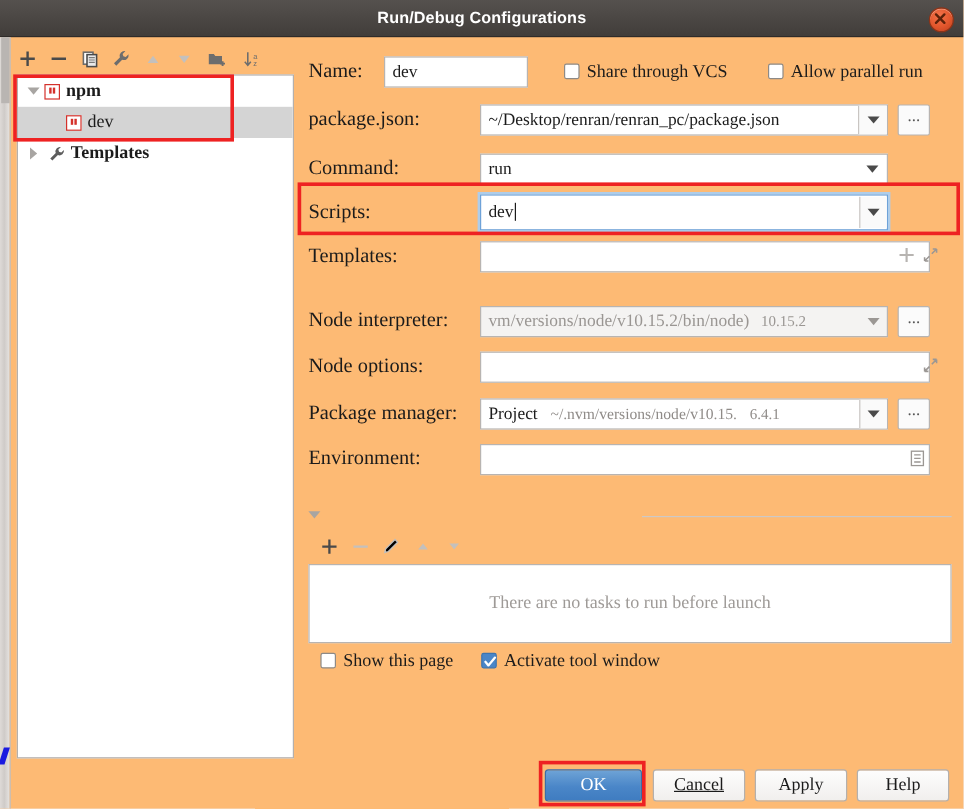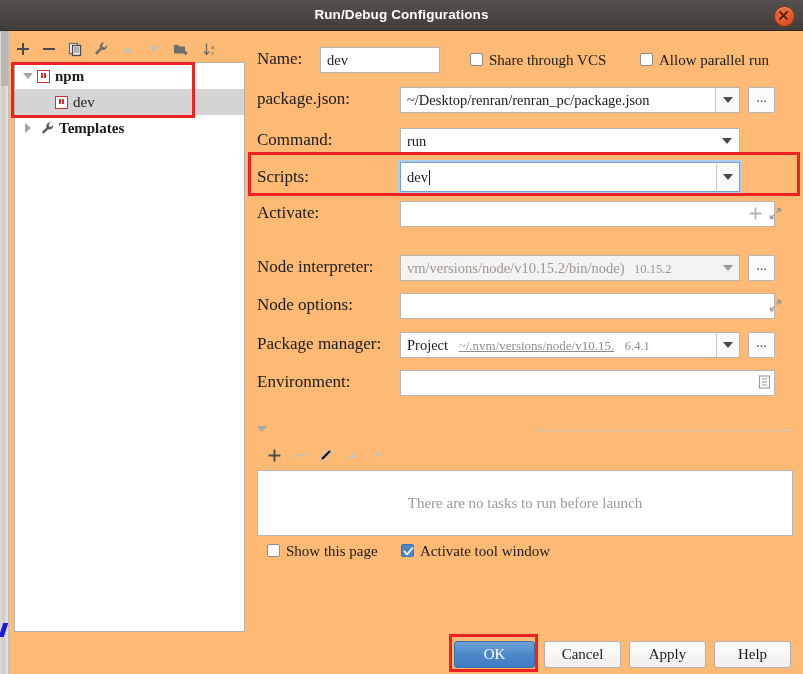--- a/index.html
+++ b/index.html
@@ -313,21 +313,21 @@
       </div>
 
     <div class="lbl" style="left:2px; top:126px;">Scripts:</div>
     <div class="field focus-field" style="left:145px; top:124px; width:340px; height:30px; line-height:28px;">
       <span>dev</span><span class="caret-bar"></span>
     </div>
     <div class="combo-arrow" style="left:461px; top:126px; width:23px; height:26px;">
         <span class="caret"></span>
       </div>
 
-    <div class="lbl" style="left:2px; top:162px;">Activate:</div>
+    <div class="lbl" style="left:2px; top:162px;">Templates:</div>
     <div class="field" style="left:145px; top:163px; width:375px; height:26px;"></div>
     <div class="plus-ico" style="left:494px; top:168px;">
       <svg width="13" height="13" viewBox="0 0 13 13">
         <path d="M6.5 1.5 V11.5 M1.5 6.5 H11.5" stroke="#b7b4b1" stroke-width="1.8" stroke-linecap="square"></path>
       </svg>
     </div>
     <div class="expand-ico" style="left:514px; top:168px;">
       <svg width="13" height="13" viewBox="0 0 13 13">
         <path d="M11.5 1.5 L7.5 5.5 M11.5 1.5 H8.3 M11.5 1.5 V4.7" stroke="#9b9794" stroke-width="1.3" fill="none"></path>
         <path d="M1.5 11.5 L5.5 7.5 M1.5 11.5 H4.7 M1.5 11.5 V8.3" stroke="#9b9794" stroke-width="1.3" fill="none"></path>
@@ -349,21 +349,21 @@
     <div class="expand-ico" style="left:514px; top:260px;">
       <svg width="13" height="13" viewBox="0 0 13 13">
         <path d="M11.5 1.5 L7.5 5.5 M11.5 1.5 H8.3 M11.5 1.5 V4.7" stroke="#9b9794" stroke-width="1.3" fill="none"></path>
         <path d="M1.5 11.5 L5.5 7.5 M1.5 11.5 H4.7 M1.5 11.5 V8.3" stroke="#9b9794" stroke-width="1.3" fill="none"></path>
       </svg>
     </div>
 
     <div class="lbl" style="left:2px; top:293px;">Package manager:</div>
     <div class="field" style="left:145px; top:294px; width:340px; height:26px;">
       <span>Project</span>
-      <span style="font-size:13px; color:#8f8b88; margin-left:7px;text-decoration:underline;">~/.nvm/versions/node/v10.15.</span>
+      <span style="font-size:13px; color:#8f8b88; margin-left:7px;">~/.nvm/versions/node/v10.15.</span>
       <span style="font-size:12.5px; color:#8f8b88; margin-left:7px;">6.4.1</span>
     </div>
     <div class="combo-arrow" style="left:461px; top:295px; width:23px; height:24px;">
         <span class="caret"></span>
       </div>
     <div class="ellipsis-btn" style="left:493px; top:294px; width:27px; height:26px;">...</div>
 
     <div class="lbl" style="left:2px; top:331px;">Environment:</div>
     <div class="field" style="left:145px; top:332px; width:375px; height:26px;"></div>
     <div class="env-ico" style="left:503px; top:337px;">
@@ -417,21 +417,21 @@
     <div class="chk checked" style="left:146px; top:506px;">
       <svg width="11" height="11" viewBox="0 0 11 11">
         <path d="M1.5 5.5 L4 8.5 L9.5 2" stroke="#ffffff" stroke-width="1.9" fill="none" stroke-linecap="round" stroke-linejoin="round"></path>
       </svg>
     </div>
     <div class="chk-lbl" style="left:165px; top:505px;">Activate tool window</div>
 
   </div>
 
   <div class="btn primary" style="left:454px; top:641px; width:81px; height:27px; line-height:25px;">OK</div>
-  <div class="btn" style="left:544px; top:641px; width:77px; height:27px; line-height:25px;">Cancel</div>
+  <div class="btn" style="left:544px; top:641px; width:77px; height:27px; line-height:25px;text-decoration:underline;">Cancel</div>
   <div class="btn" style="left:629px; top:641px; width:77px; height:27px; line-height:25px;">Apply</div>
   <div class="btn" style="left:714px; top:641px; width:77px; height:27px; line-height:25px;">Help</div>
 
   <div class="annot" style="left:11px; top:62px; width:184px; height:56px;"></div>
   <div class="annot" style="left:248px; top:152px; width:552px; height:44px;"></div>
   <div class="annot" style="left:449px; top:634px; width:89px; height:38px;"></div>
 
 </div>
 
 </body></html>

